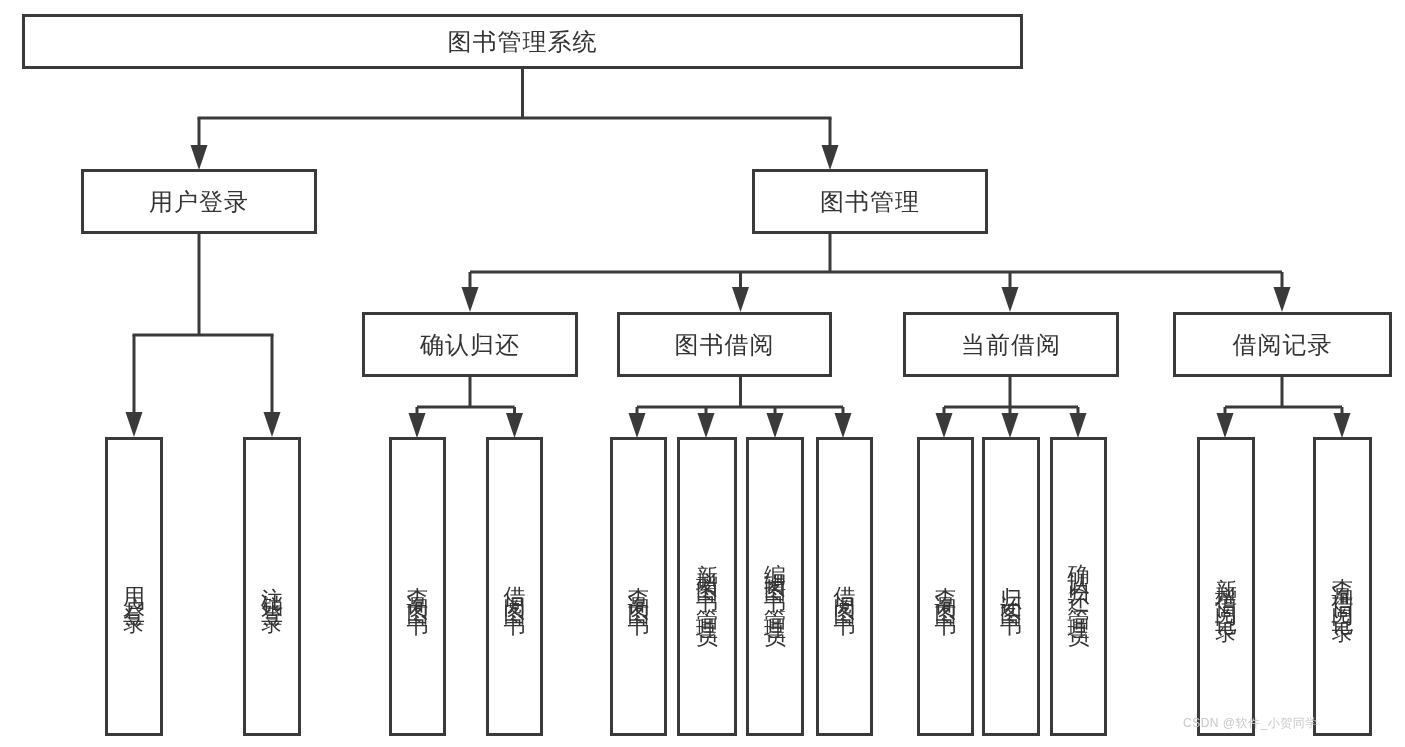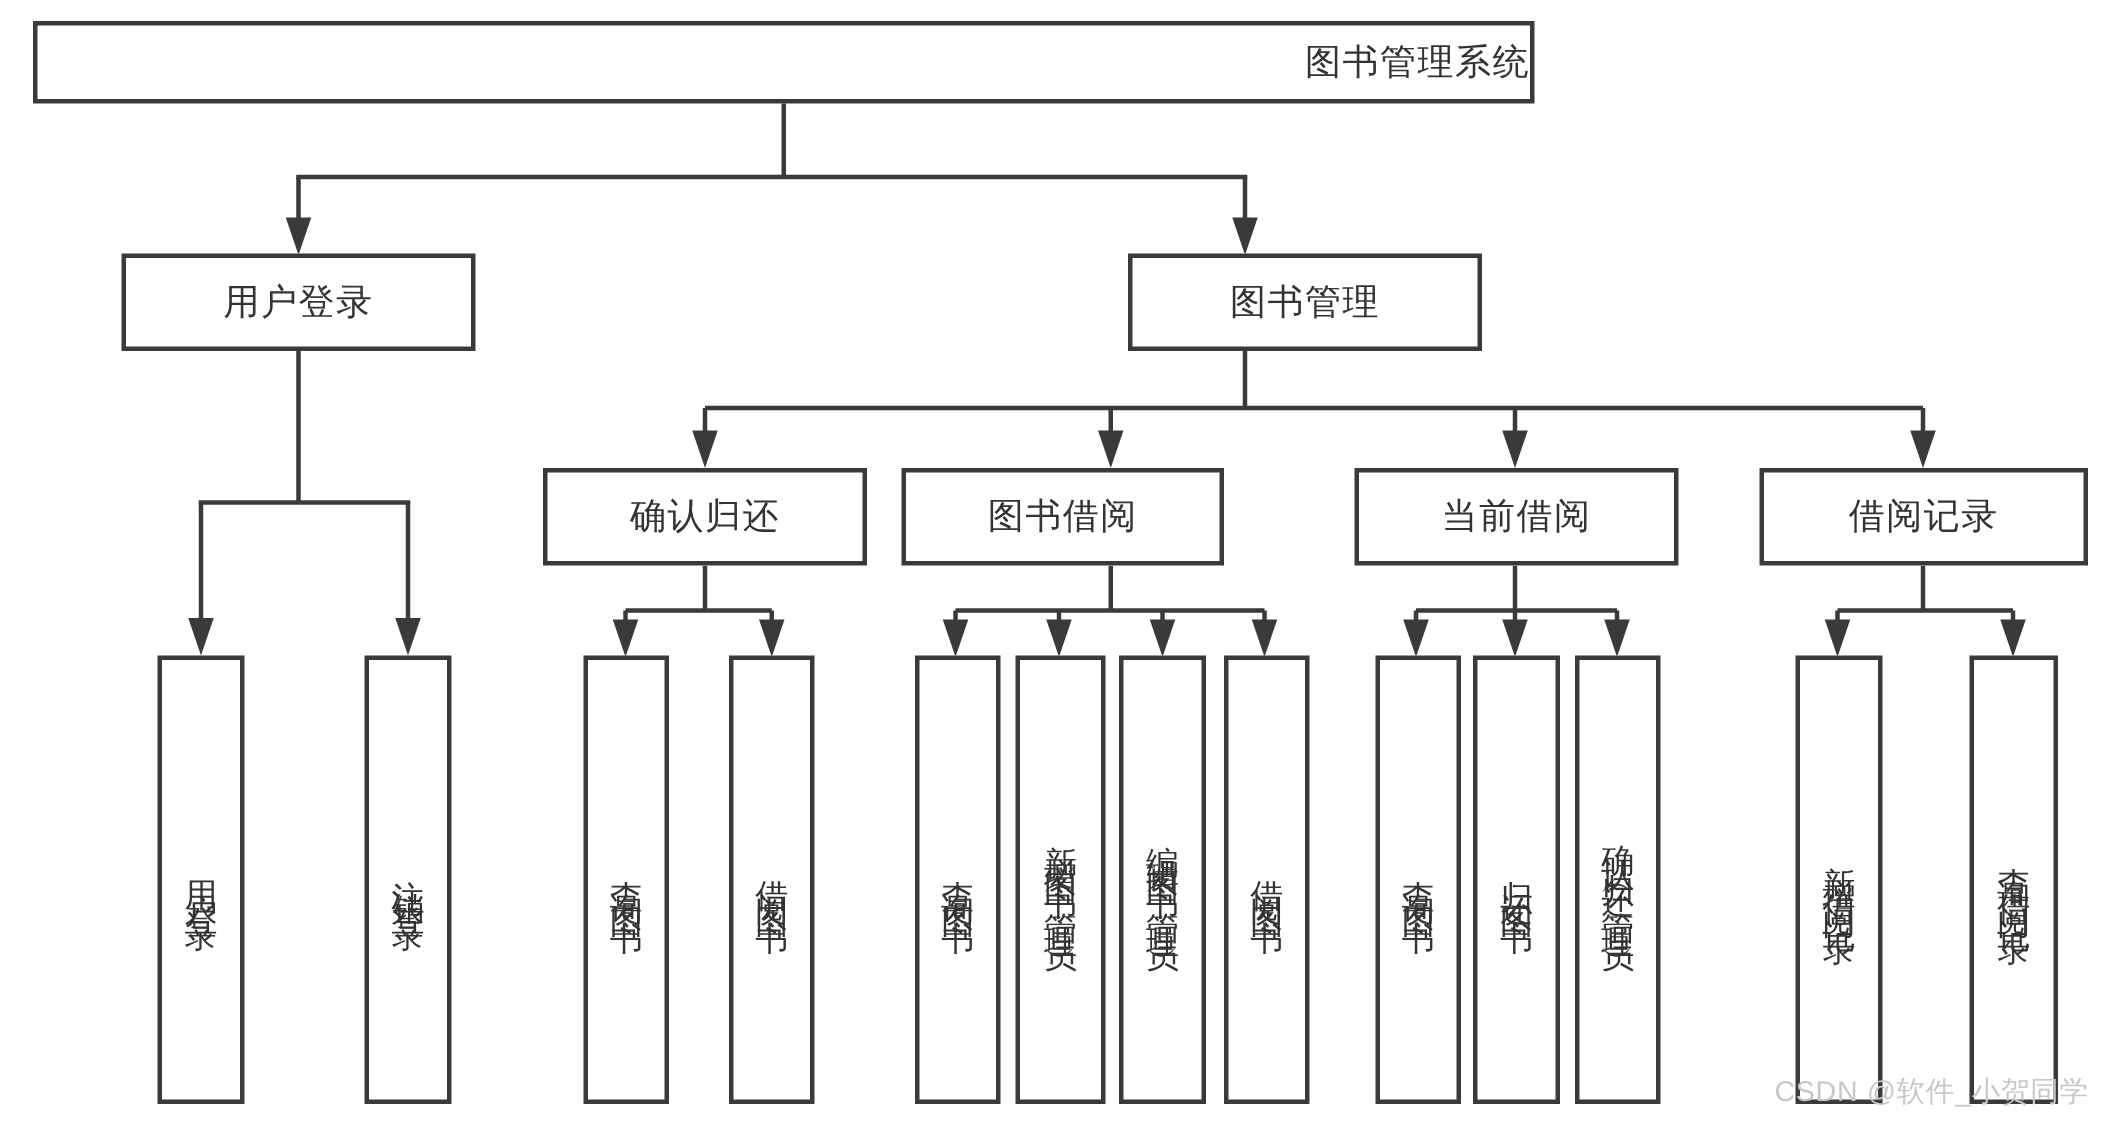--- a/index.html
+++ b/index.html
@@ -33,21 +33,21 @@
     writing-mode: vertical-lr;
     text-orientation: mixed;
     letter-spacing: 9px;
     line-height: 1;
     white-space: nowrap;
   }
   .watermark {
     position: absolute;
     left: 1183px;
     top: 715px;
-    font-size: 19px;
+    font-size: 12px;
     color: #c8c8c8;
     letter-spacing: 0.5px;
     white-space: nowrap;
     z-index: 5;
   }
 </style>
 </head>
 <body>
 
 <div class="canvas">
@@ -111,35 +111,35 @@
       <polygon points="766.5,413 783.5,413 775,438"></polygon>
       <polygon points="834.5,413 851.5,413 843,438"></polygon>
       <polygon points="935.5,413 952.5,413 944,438"></polygon>
       <polygon points="1001.5,413 1018.5,413 1010,438"></polygon>
       <polygon points="1069.5,413 1086.5,413 1078,438"></polygon>
       <polygon points="1216.5,413 1233.5,413 1225,438"></polygon>
       <polygon points="1333.5,413 1350.5,413 1342,438"></polygon>
     </g>
   </svg>
 
-  <div class="node h-node" style="left:22px; top:14px; width:1001px; height:55px;justify-content:flex-end;">
+  <div class="node h-node" style="left:22px; top:14px; width:1001px; height:55px;">
     <span>图书管理系统</span>
   </div>
 
   <div class="node h-node" style="left:81px; top:169px; width:236px; height:65px;">
     <span>用户登录</span>
   </div>
   <div class="node h-node" style="left:712px; top:169px; width:236px; height:65px;margin-left:40px;">
     <span>图书管理</span>
   </div>
 
   <div class="node h-node" style="left:362px; top:312px; width:216px; height:65px;">
     <span>确认归还</span>
   </div>
-  <div class="node h-node" style="left:601px; top:312px; width:215px; height:65px;">
+  <div class="node h-node" style="left:617px; top:312px; width:215px; height:65px;">
     <span>图书借阅</span>
   </div>
   <div class="node h-node" style="left:903px; top:312px; width:216px; height:65px;">
     <span>当前借阅</span>
   </div>
   <div class="node h-node" style="left:1173px; top:312px; width:219px; height:65px;">
     <span>借阅记录</span>
   </div>
 
   <div class="node v-node" style="left:105px; top:437px; width:58px; height:299px;">

